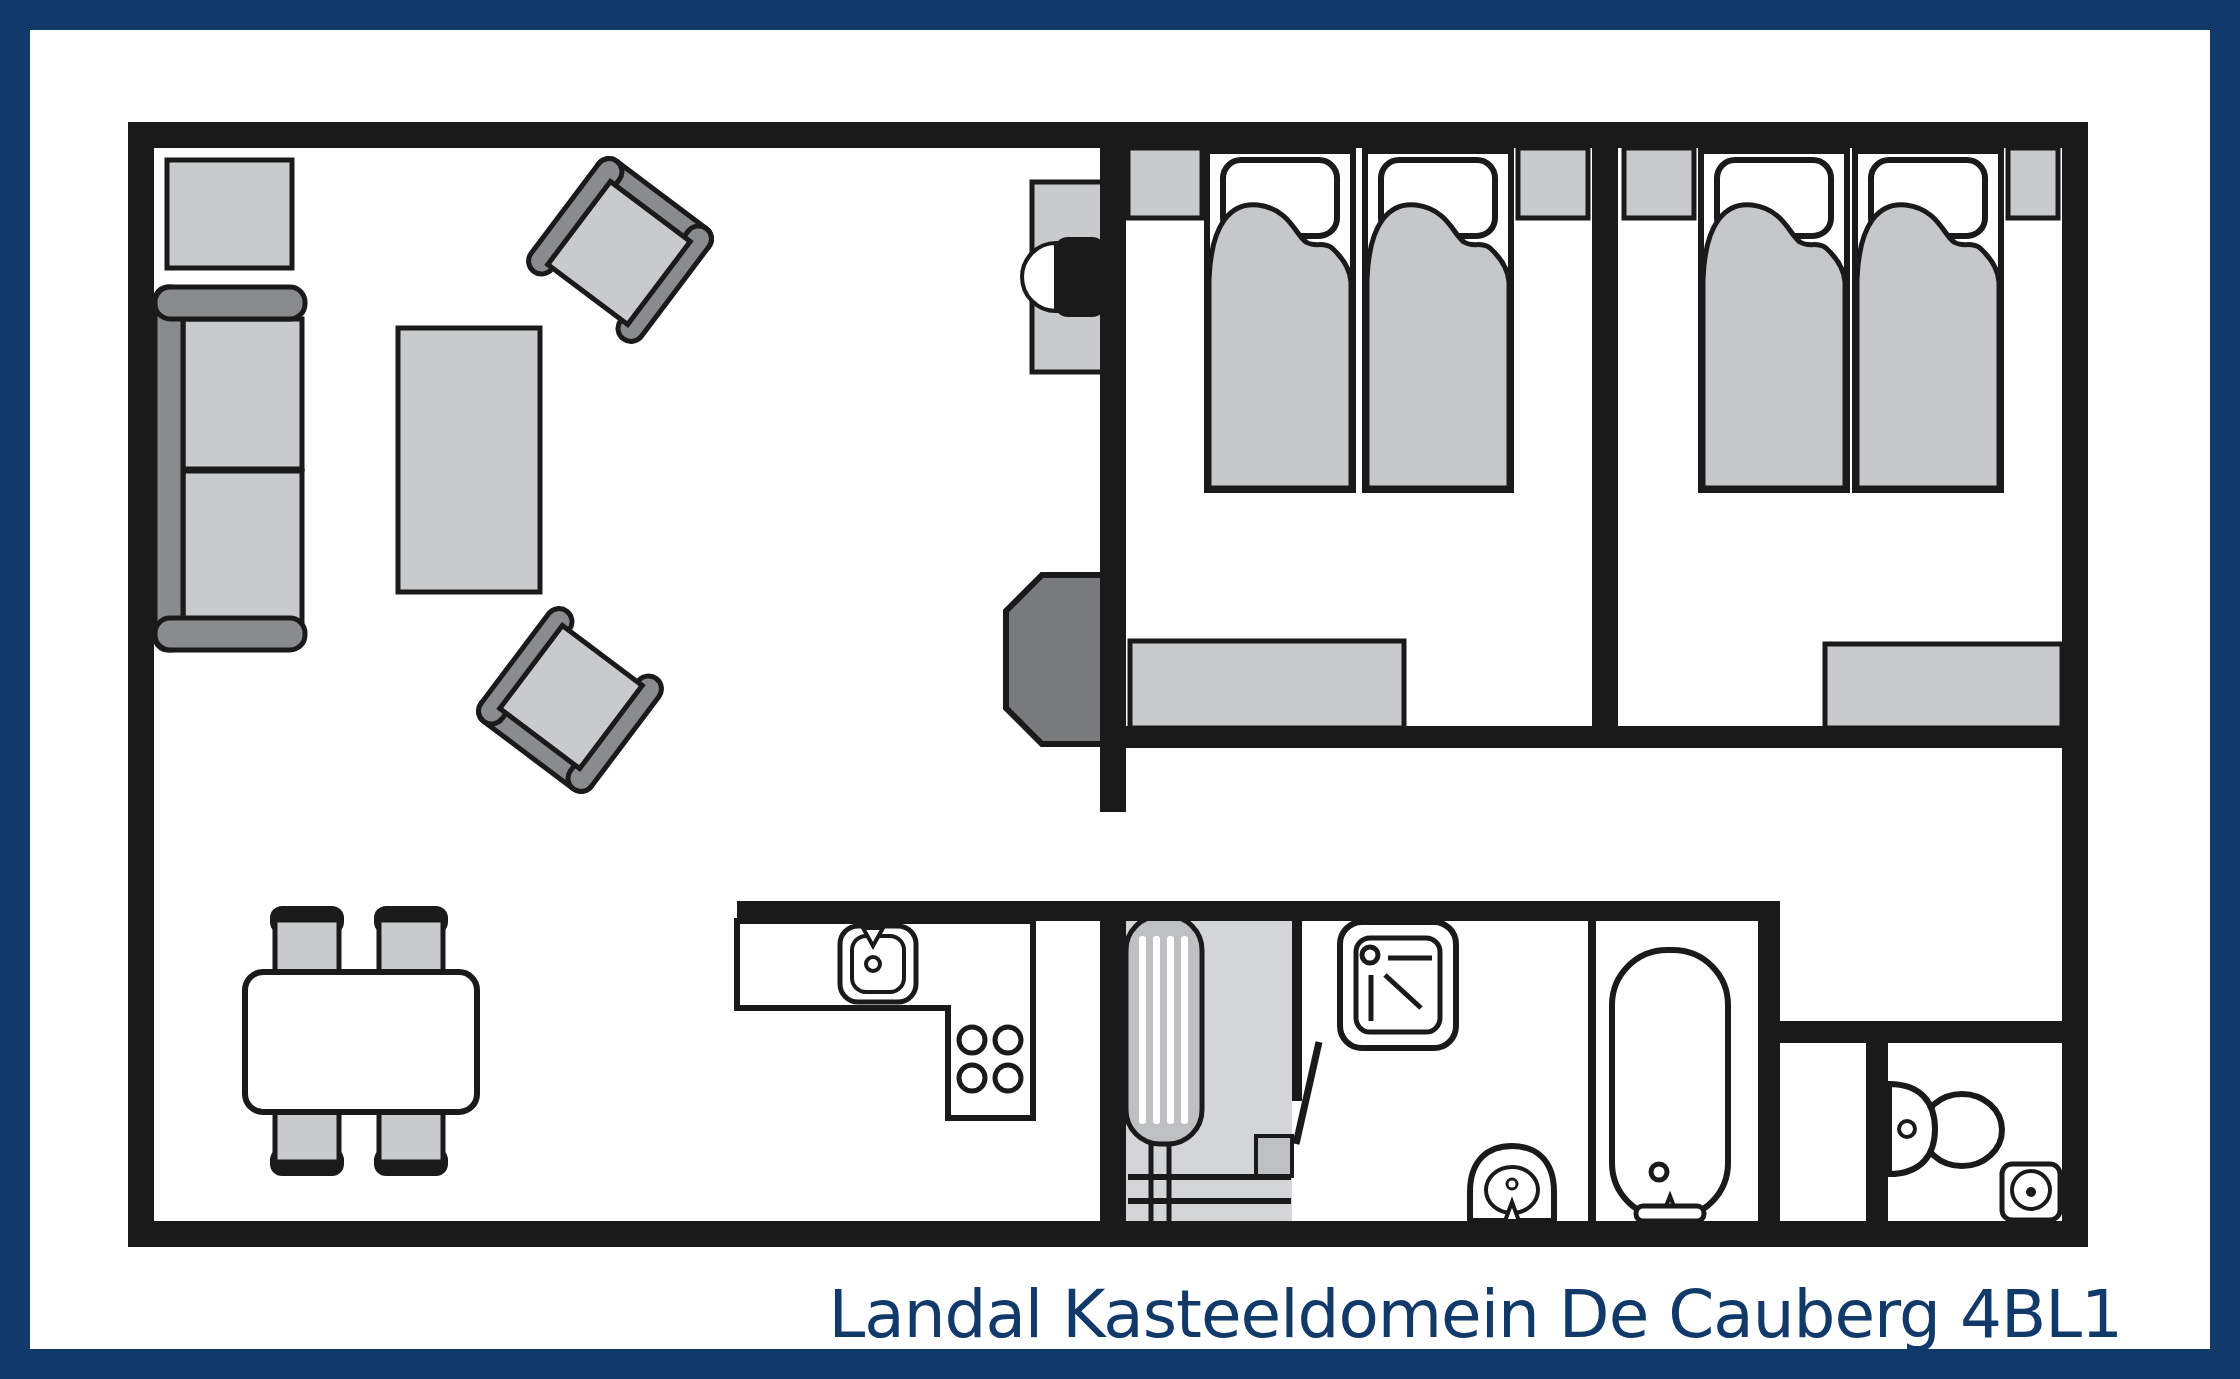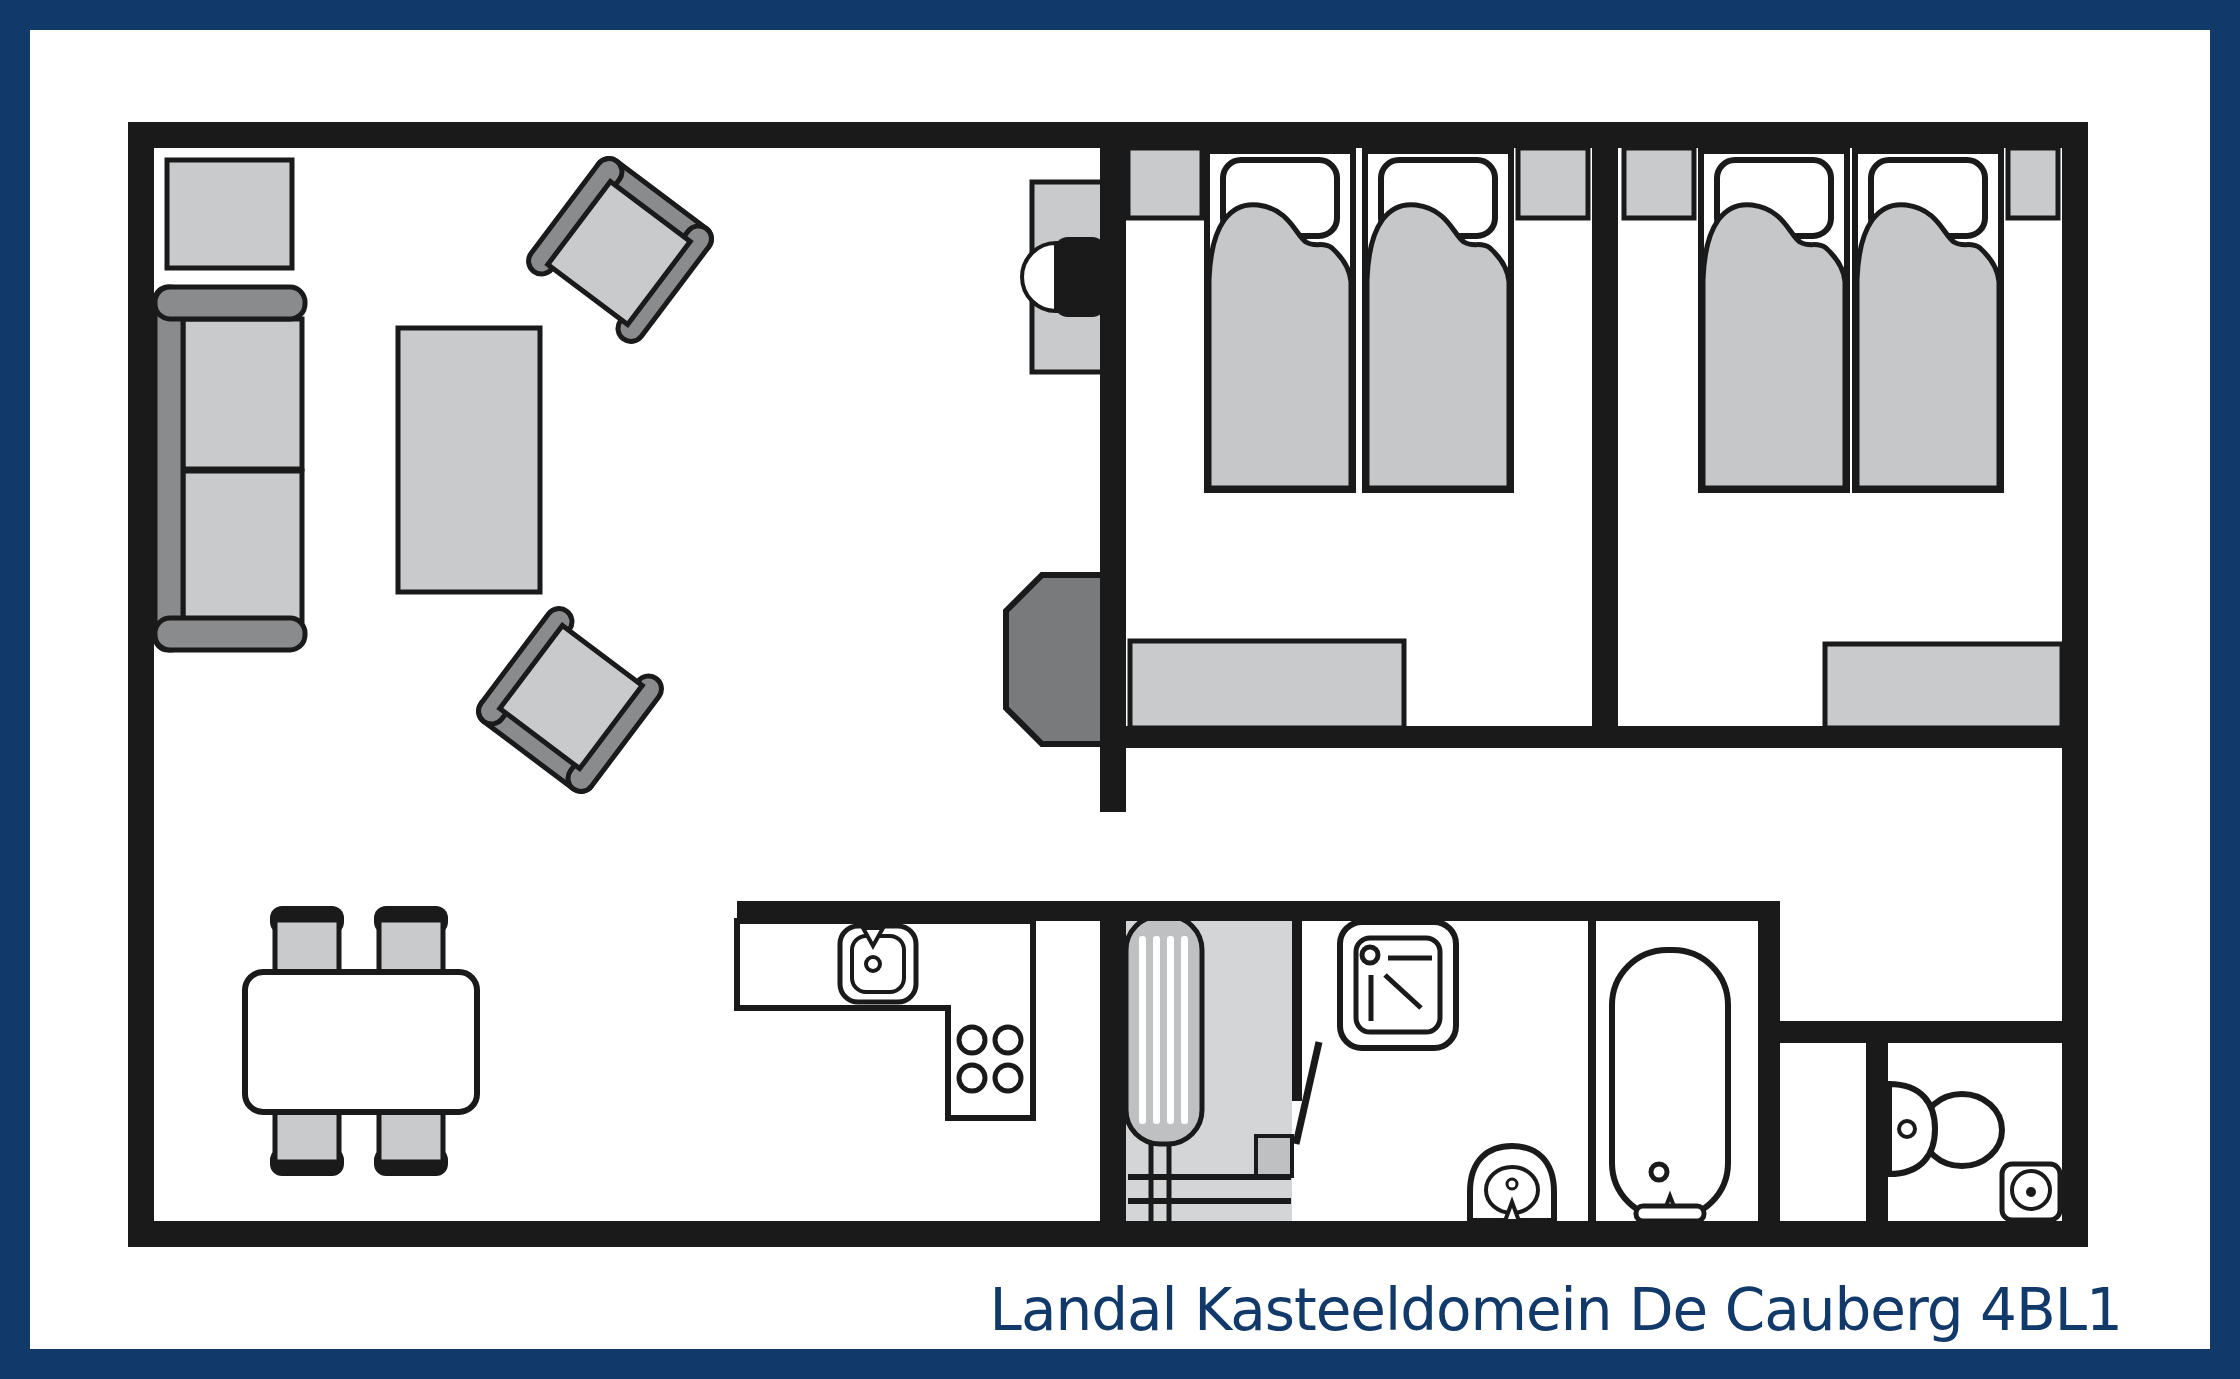--- a/index.html
+++ b/index.html
@@ -1,19 +1,19 @@
 <!DOCTYPE html>
 <html style="--navy: #113a6b; --ink: #1a1a1a; --light: #c9cacb; --mid: #c6c7c8; --dark: #8a8b8d; --dark2: #797a7c; --floor: #d4d5d6; --boiler: #bfc0c2;"><head>
 <meta charset="utf-8">
 <style>
   html,body{margin:0;padding:0;background:#fff;}
   .canvas{position:relative;width:2240px;height:1379px;background:#fff;overflow:hidden;
           font-family:"DejaVu Sans", sans-serif;}
   .plan-svg{position:absolute;left:0;top:0;width:2240px;height:1379px;display:block;}
-  .caption{position:absolute;top:1280px;right:118px;font-size:58px;line-height:1.05;
+  .caption{position:absolute;top:1280px;right:118px;font-size:66px;line-height:1.05;
            color:var(--navy);white-space:nowrap;letter-spacing:-1px;}
   
   .w  {fill:var(--ink);}                                   
   .lg {fill:var(--light);stroke:var(--ink);stroke-width:5;}
   .mg {fill:var(--mid);stroke:var(--ink);stroke-width:5;}  
   .dk {fill:var(--dark);stroke:var(--ink);stroke-width:5;} 
   .dk2{fill:var(--dark2);stroke:var(--ink);stroke-width:6;}
   .wh {fill:#fff;stroke:var(--ink);stroke-width:6;}
   .wh5{fill:#fff;stroke:var(--ink);stroke-width:5;}
   .wh4{fill:#fff;stroke:var(--ink);stroke-width:4;}

